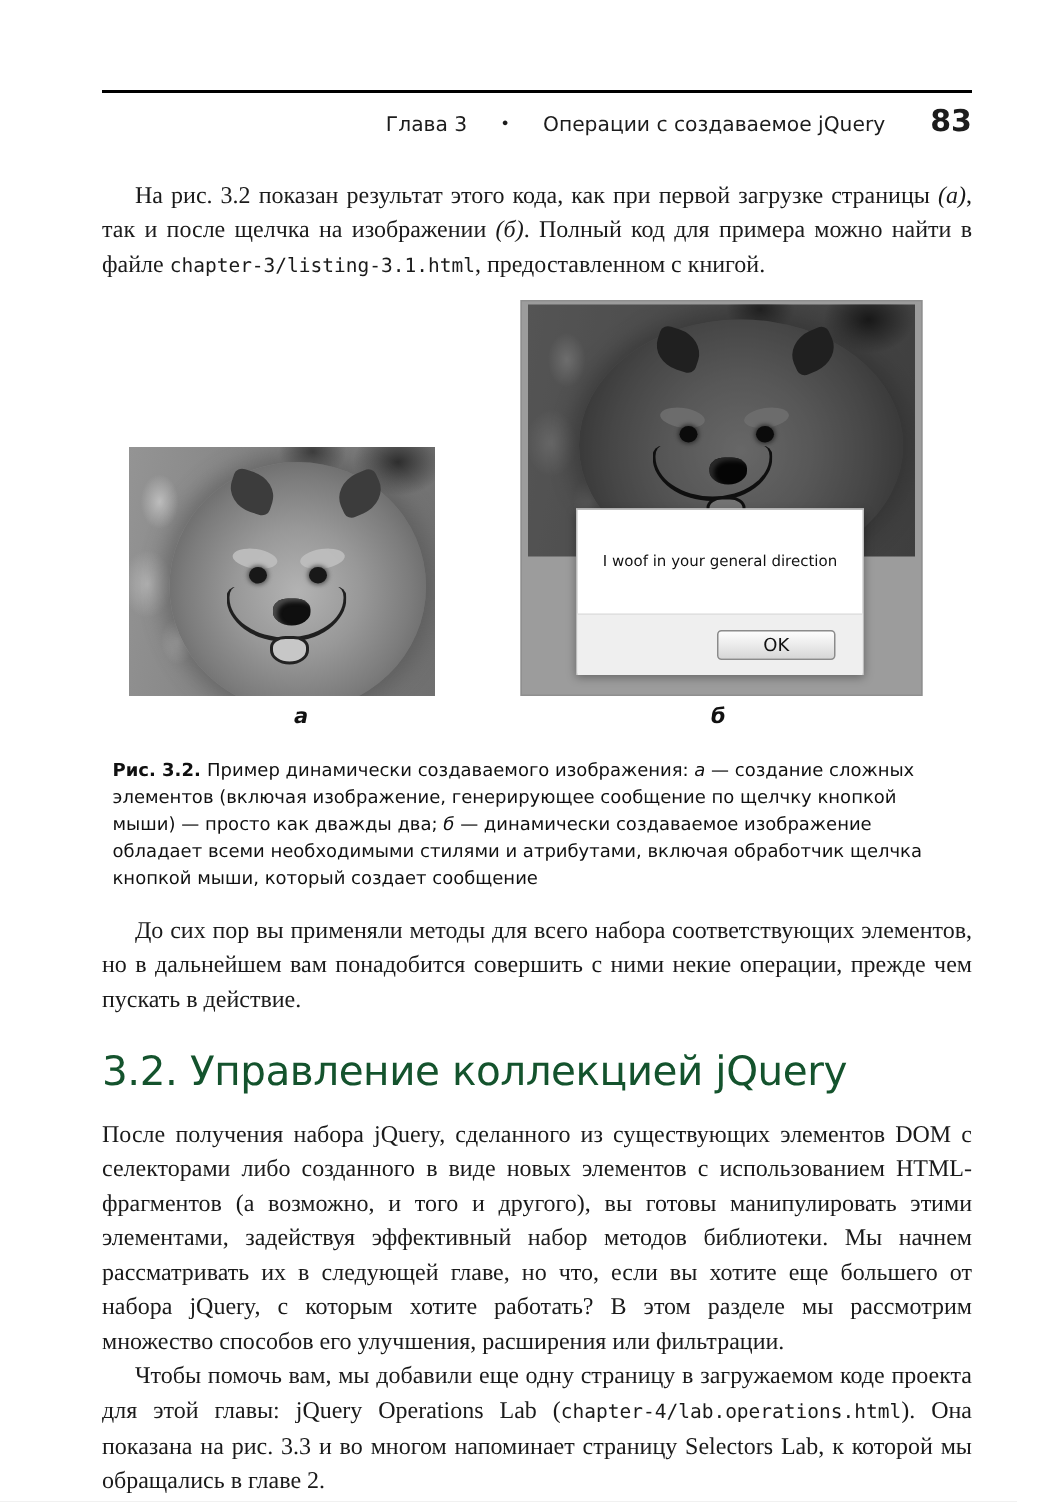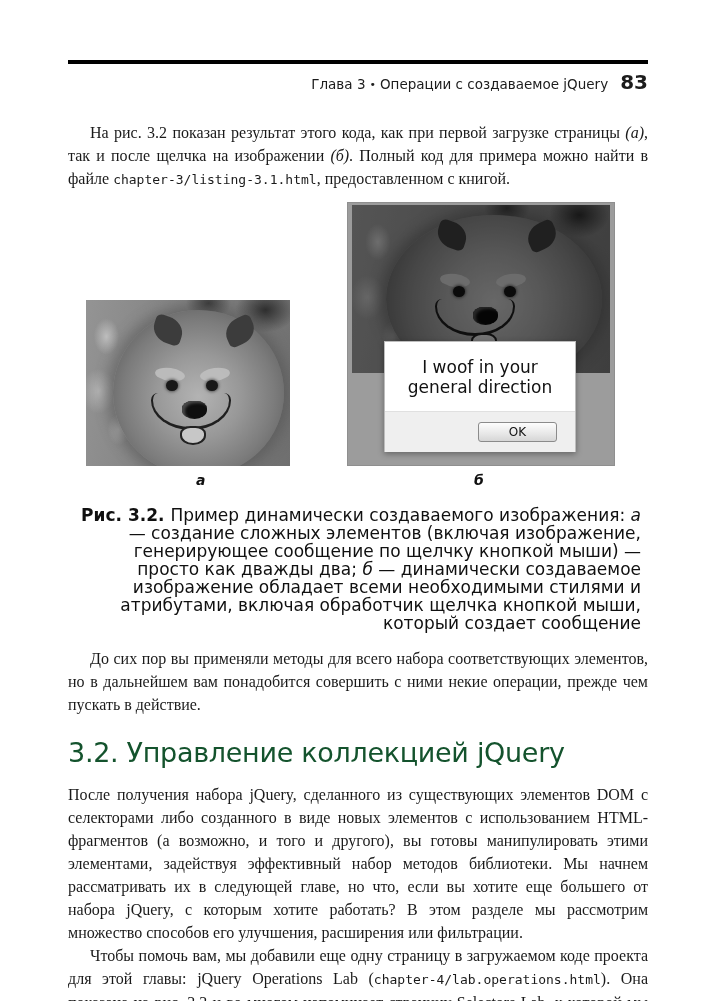--- a/index.html
+++ b/index.html
@@ -2,22 +2,22 @@
 <html lang="ru"><head>
 <meta charset="utf-8">
 <style>
   html,body{margin:0;padding:0;background:#e8e8e8;}
   .page{
     position:relative;width:709px;height:1001px;background:#fff;
     font-family:"Liberation Serif",serif;color:#1d1d1d;overflow:hidden;margin:0 auto;
   }
   
   .header{
-    margin:60px 61px 0 68px;border-top:4px solid #000000;padding-top:6px;
-    display:flex;justify-content:flex-end;align-items:baseline;gap:4px;
+    margin:60px 61px 0 68px;border-top:2px solid #000000;padding-top:6px;
+    display:flex;justify-content:flex-end;align-items:baseline;gap:22px;
     font-family:"DejaVu Sans",sans-serif;font-size:13.5px;color:#1c1c1c;
   }
   .header .pagenum{font-weight:bold;font-size:20px;margin-left:8px;}
   .header .bullet{font-size:11px;position:relative;top:-1px;}
   
   .content{margin:0 61px 0 68px;}
   .para{
     font-size:16px;line-height:23px;text-align:justify;margin:0;color:#1a1a1a;
   }
   .indent{text-indent:22px;}
@@ -75,42 +75,42 @@
   }
   .dog-tongue{position:absolute;left:46%;top:76%;width:22px;height:15px;background:#c7c7c7;border-radius:40% 40% 50% 50%;border:2px solid #222;}
   
   .dialog{
     position:absolute;left:36px;top:138px;width:192px;height:111px;
     background:#fff;border:1px solid #bdbdbd;box-shadow:0 2px 6px rgba(0,0,0,.35);
     box-sizing:border-box;font-family:"DejaVu Sans",sans-serif;
   }
   .dialog-msg{
     height:69px;display:flex;align-items:center;justify-content:center;
-    font-size:17px;color:#111;text-align:center;padding:0 8px;box-sizing:border-box;
+    font-size:10px;color:#111;text-align:center;padding:0 8px;box-sizing:border-box;
   }
   .dialog-footer{
     height:40px;background:#efefef;border-top:1px solid #e0e0e0;position:relative;
   }
   .ok-button{
     position:absolute;right:18px;top:10px;width:79px;height:20px;
     background:linear-gradient(#fdfdfd,#e9e9e9 55%,#d6d6d6);
     border:1px solid #8b8b8b;border-radius:3px;
     font-family:"DejaVu Sans",sans-serif;font-size:12px;color:#111;
     display:flex;align-items:center;justify-content:center;box-sizing:border-box;
   }
   
   .fig-label{
     position:absolute;font-family:"DejaVu Sans",sans-serif;font-weight:bold;font-style:italic;
     font-size:14px;color:#111;top:270px;
   }
   .fig-label.a{left:128px;}
   .fig-label.b{left:406px;}
   .caption{
-    width:566px;margin:14px auto 0;text-align:right;
-    font-family:"DejaVu Sans",sans-serif;font-size:17px;line-height:18px;color:#101010;
+    width:566px;margin:14px auto 0;text-align:left;
+    font-family:"DejaVu Sans",sans-serif;font-size:12px;line-height:18px;color:#101010;
   }
   
   .section-heading{
     font-family:"DejaVu Sans",sans-serif;font-weight:normal;font-size:27px;color:#14532d;
     margin:21px 0 15px;letter-spacing:-0.3px;
   }
 </style>
 </head>
 <body>
 

